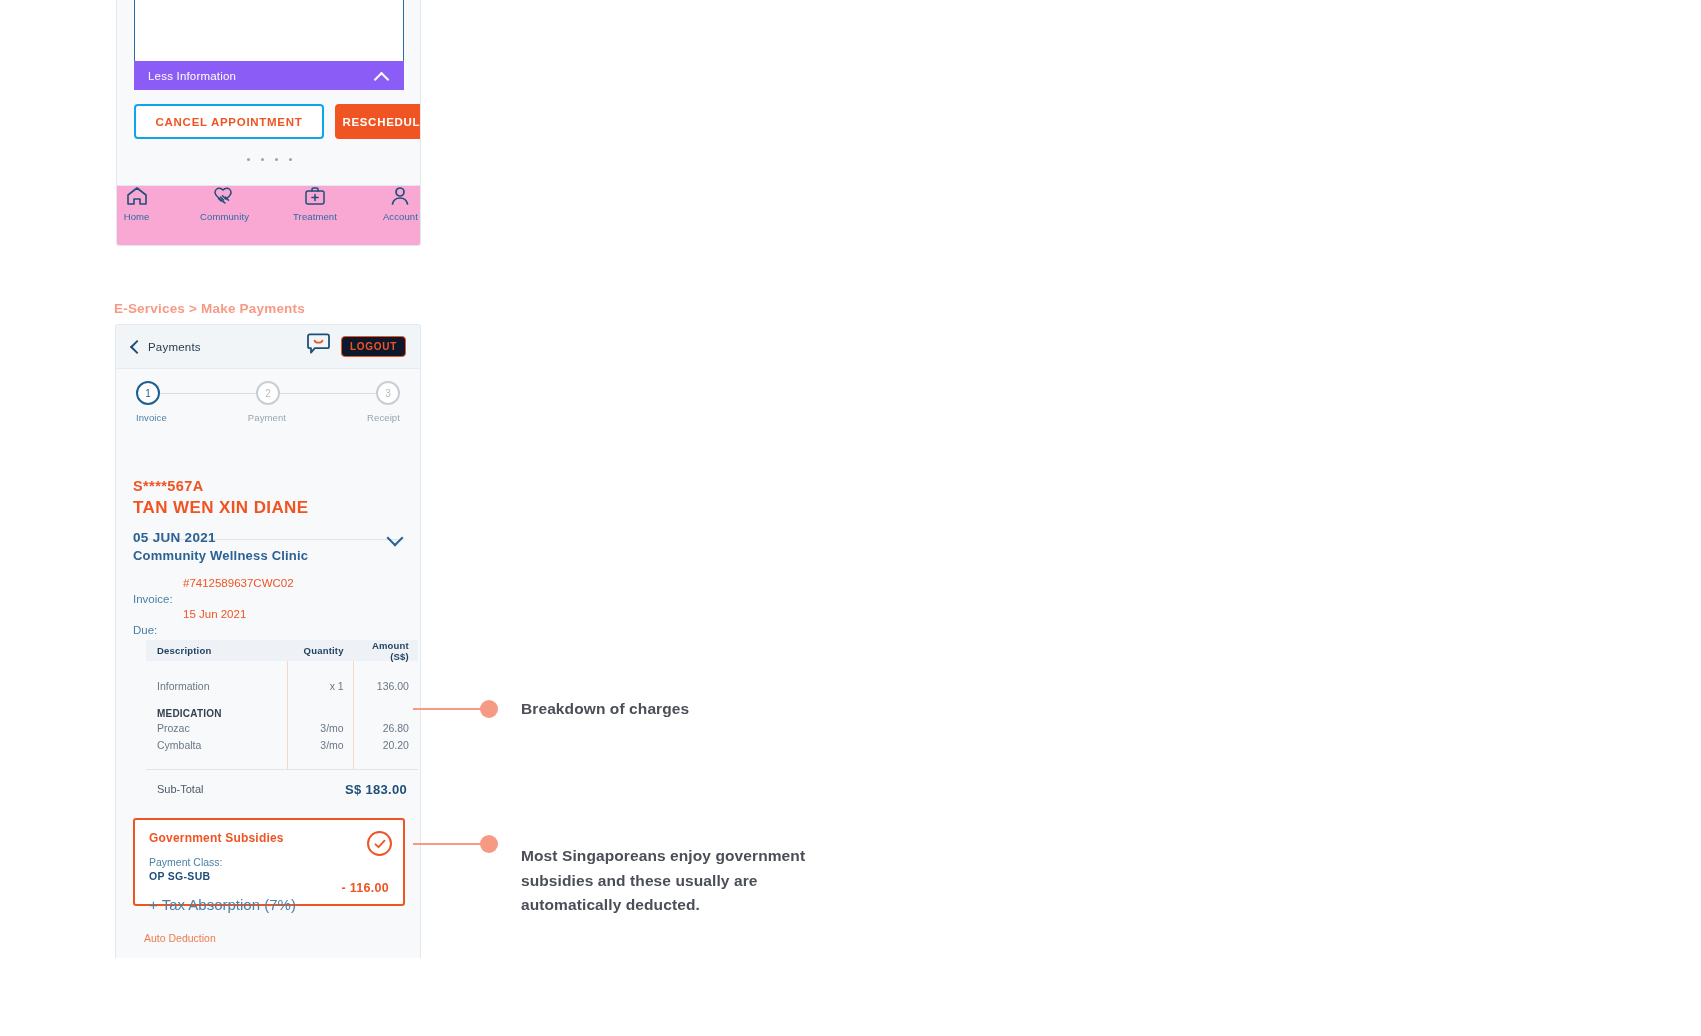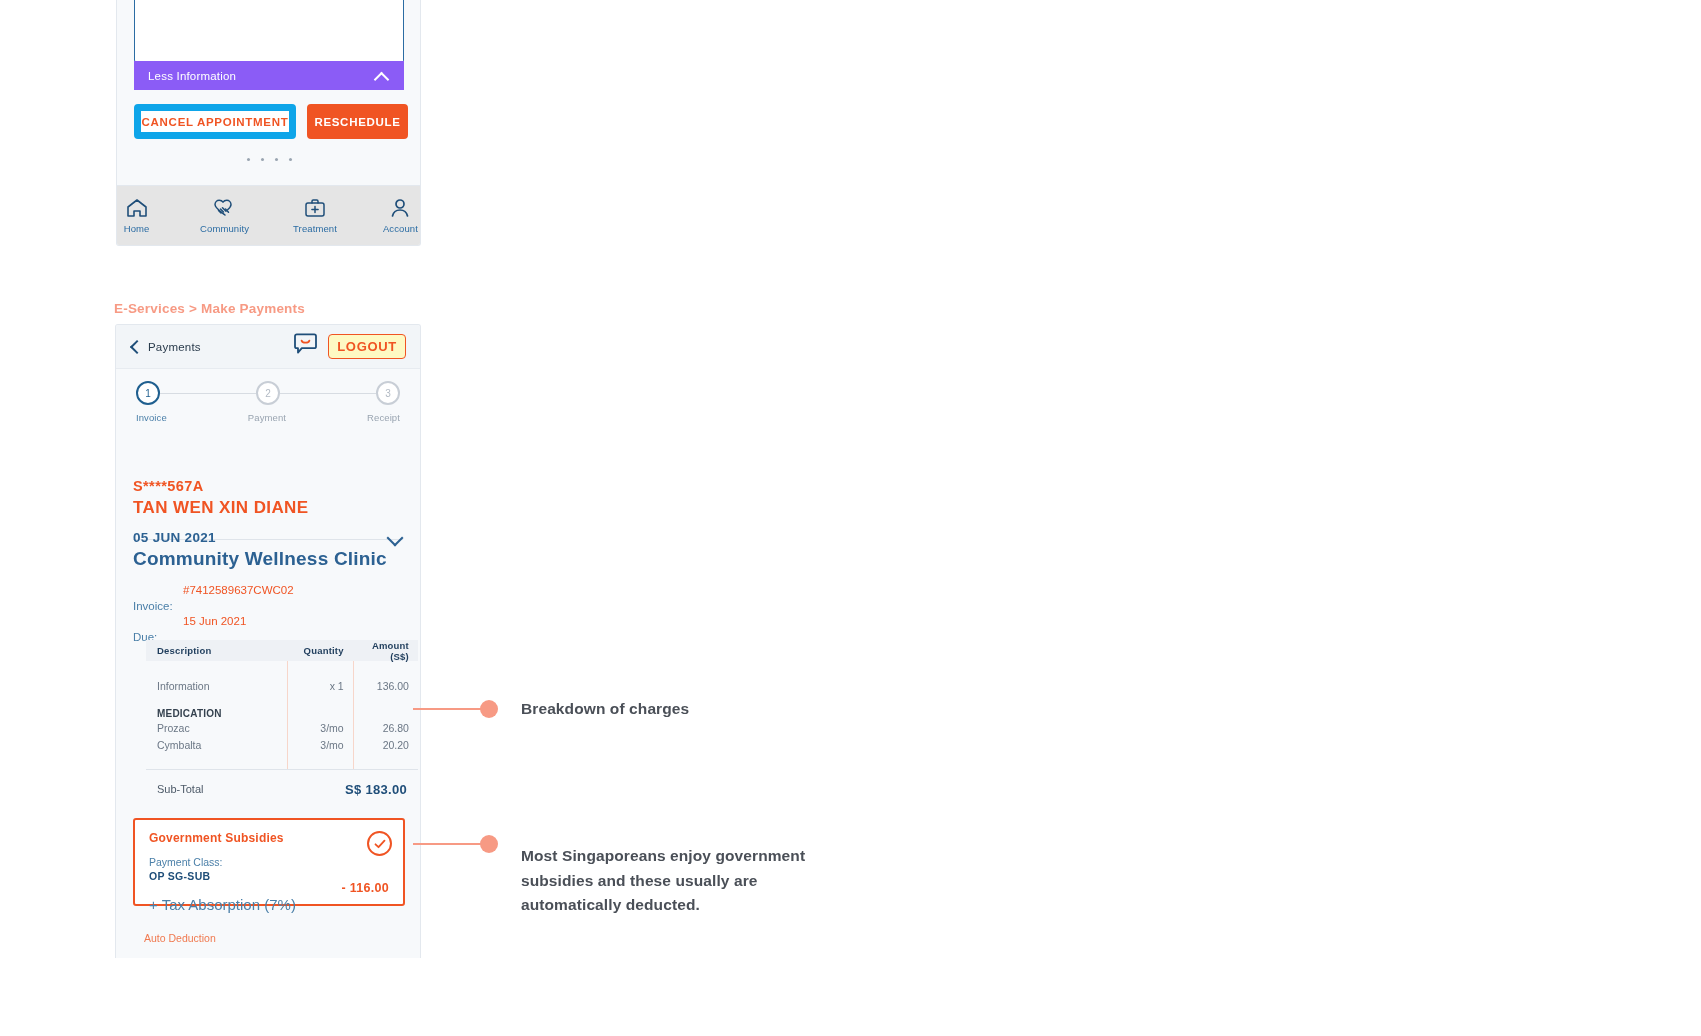--- a/index.html
+++ b/index.html
@@ -51,34 +51,34 @@
     position: absolute; left: 17px; top: 164px;
     display: flex; gap: 11px;
   }
   .btn {
     height: 35px; border-radius: 4px;
     display: flex; align-items: center; justify-content: center;
     font-size: 11.5px; font-weight: bold; letter-spacing: .7px;
     cursor: pointer;
   }
   .btn-outline {
-    width: 162px; background: #fff; border: 7px solid #0ea5e9; color: #f05423;
+    width: 190px; background: #fff; border: 2px solid #0ea5e9; color: #f05423;
   }
   .btn-solid {
     width: 101px; background: #f05423; border: 2px solid #f05423; color: #fff;
   }
   .dots {
     position: absolute; left: 17px; top: 218px; width: 270px;
     display: flex; justify-content: center; gap: 11px;
   }
   .dot { width: 3px; height: 3px; border-radius: 50%; background: #9aa5b1; }
   .tabbar {
     position: absolute; left: 0; bottom: 0; width: 100%; height: 60px;
-    background: #e5e5e5; border-top: 1px solid #e3e8ee;
-    display: flex; align-items: center; gap: 44px;
+    background: #f9a8d4; border-top: 1px solid #e3e8ee;
+    display: flex;  gap: 44px;
   }
   .tab {
     flex: 1; display: flex; flex-direction: column; align-items: center; gap: 5px;
     cursor: pointer;
   }
   .tab .lbl { font-size: 9.5px; color: #2b6ca3; letter-spacing: .1px; }
   .tab svg { display: block; }
 
   
   #breadcrumb {
@@ -101,22 +101,22 @@
   .chev-left::before {
     content: ""; position: absolute; left: 2px; top: 2px;
     width: 8px; height: 8px;
     border-left: 2.4px solid #1f4e79; border-bottom: 2.4px solid #1f4e79;
     transform: rotate(45deg);
   }
   .hdr-title { font-size: 11.5px; color: #2a3b4c; letter-spacing: .2px; }
   .hdr-right { margin-left: auto; display: flex; align-items: center; gap: 10px; }
   .logout-btn {
     border: 1.6px solid #f05423; color: #f05423; border-radius: 4px;
-    font-size: 13px; font-weight: bold; letter-spacing: .7px;
-    padding: 4px 8px; cursor: pointer; background: #fef9c3;
+    font-size: 10px; font-weight: bold; letter-spacing: .7px;
+    padding: 4px 8px; cursor: pointer; background: #0f172a;
   }
 
   
   .stepper {
     position: absolute; left: 0; top: 56px; width: 100%;
     padding: 0 20px;
   }
   .steps { display: flex; align-items: center; }
   .step-circle {
     width: 24px; height: 24px; border-radius: 50%;
@@ -136,21 +136,21 @@
   
   .patient { position: absolute; left: 0; top: 125px; width: 100%; padding: 0 17px; margin-top: 28px; }
   .nric { font-size: 14.5px; font-weight: bold; color: #f05423; letter-spacing: .4px; }
   .pname { font-size: 17px; font-weight: bold; color: #f05423; letter-spacing: .4px; margin-top: 4px; }
   .divider { height: 1px; background: #dfe4ea; margin: 21px 0 0 0; }
 
   
   .visit { position: absolute; left: 0; top: 205px; width: 100%; padding: 0 17px; }
   .visit-head { display: flex; align-items: flex-start; }
   .visit-date { font-size: 13.5px; font-weight: bold; color: #2c6192; letter-spacing: .3px; }
-  .visit-clinic { font-size: 19px; font-weight: bold; color: #2c6192; letter-spacing: .2px; margin-top: 3px; }
+  .visit-clinic { font-size: 13px; font-weight: bold; color: #2c6192; letter-spacing: .2px; margin-top: 3px; }
   .chev-down { width: 16px; height: 16px; position: relative; margin-left: auto; cursor: pointer; }
   .chev-down::before {
     content: ""; position: absolute; left: 2px; top: 2px;
     width: 10px; height: 10px;
     border-right: 2px solid #2c6192; border-bottom: 2px solid #2c6192;
     transform: rotate(45deg);
   }
   .meta { margin-top: 14px; font-size: 11.5px; }
   .meta-row { display: flex; margin-bottom: 3px; }
   .meta-k { color: #4a7fa8; width: 50px; margin-top: 16px; }

